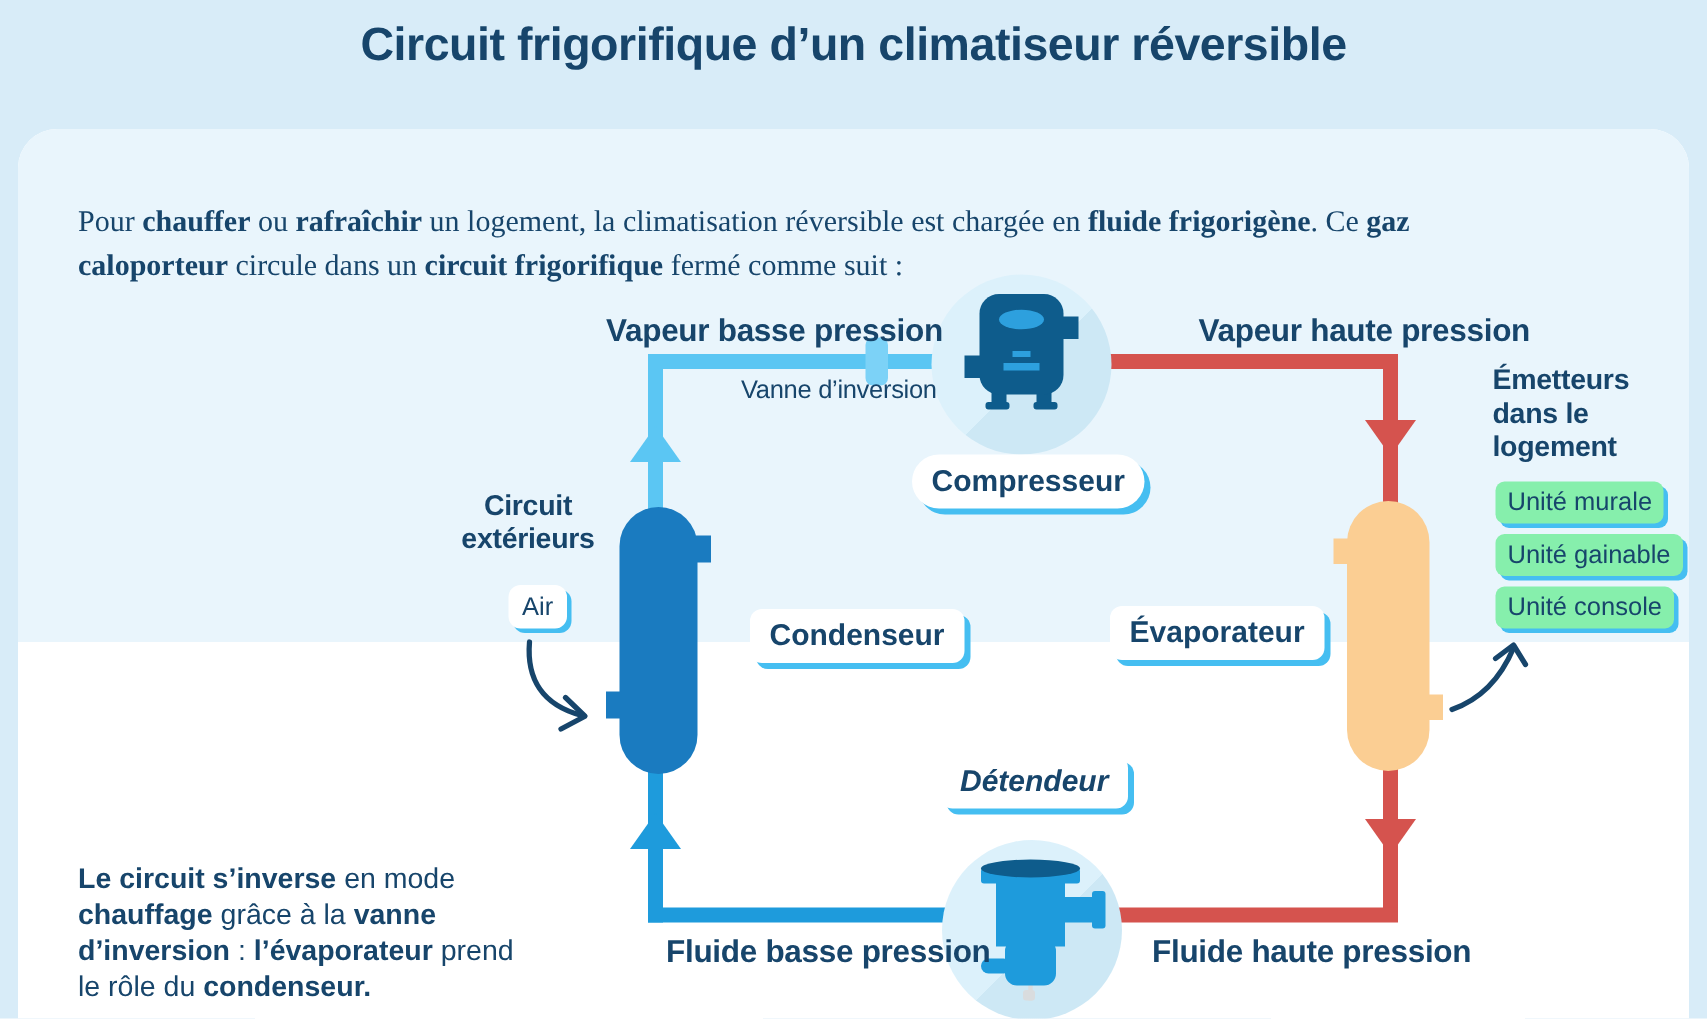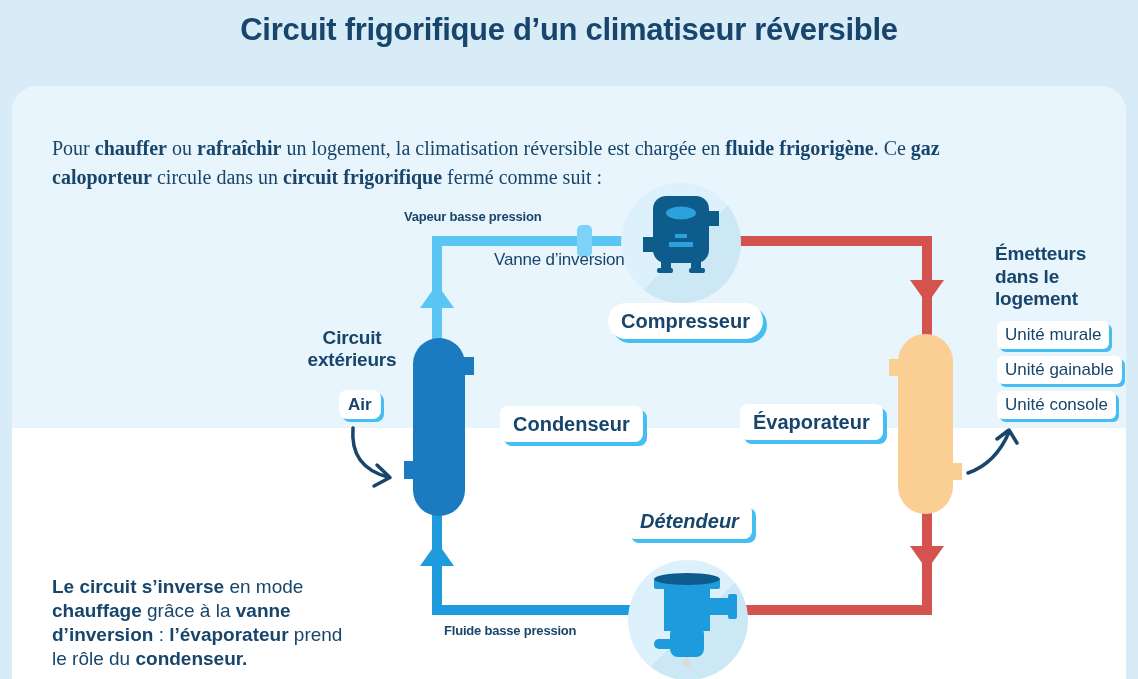--- a/index.html
+++ b/index.html
@@ -58,28 +58,28 @@
   .circle svg{position:absolute;left:0;top:0;}
 
   
   .tag{position:absolute;display:inline-flex;align-items:center;background:#fff;
        border-radius:8px;box-shadow:4px 4px 0 var(--tagshadow,#45BEF1);
        font-weight:bold;font-size:20px;padding:0 13px;white-space:nowrap;}
   .t-comp{left:608px;top:303px;height:36px;border-radius:18px;}
   .t-cond{left:500px;top:406px;height:36px;}
   .t-evap{left:740px;top:404px;height:36px;}
   .t-det{left:627px;top:504px;height:35px;font-style:italic;}
-  .t-air{left:339px;top:390px;height:29px;font-weight:bold;font-size:17px;padding:0 9px;box-shadow:3px 3px 0 var(--tagshadow,#45BEF1);}
+  .t-air{left:339px;top:390px;height:29px;font-weight:normal;font-size:17px;padding:0 9px;box-shadow:3px 3px 0 var(--tagshadow,#45BEF1);}
 
   .units{position:absolute;left:997px;top:321px;display:flex;flex-direction:column;align-items:flex-start;gap:7px;}
-  .unit-tag{position:relative;display:inline-flex;align-items:center;height:28px;background:#ffffff;border-radius:6px;
+  .unit-tag{position:relative;display:inline-flex;align-items:center;height:28px;background:#86efac;border-radius:6px;
             box-shadow:3px 3px 0 var(--tagshadow,#45BEF1);font-size:17px;padding:0 8px;white-space:nowrap;}
 
   
-  .flbl{position:absolute;font-weight:bold;font-size:13px;white-space:nowrap;letter-spacing:-.2px;}
+  .flbl{position:absolute;font-weight:bold;font-size:21px;white-space:nowrap;letter-spacing:-.2px;}
   .l-vlow{left:404px;top:209px;}
   .l-vhigh{left:799px;top:209px;}
   .l-flow{left:444px;top:623px;}
   .l-fhigh{left:768px;top:623px;}
   .l-vanne{left:494px;top:250px;font-weight:normal;font-size:17px;}
   .l-capteurs{left:281px;top:327px;width:142px;text-align:center;font-size:19px;line-height:22px;white-space:normal;}
   .l-emetteurs{left:995px;top:243px;width:116px;font-size:19px;line-height:22.5px;white-space:normal;}
 
   .arrows{position:absolute;left:0;top:0;pointer-events:none;}
   b{font-weight:bold;}
@@ -150,21 +150,23 @@
   </div>
 
   <div class="tag t-comp">Compresseur</div>
   <div class="tag t-cond">Condenseur</div>
   <div class="tag t-evap">Évaporateur</div>
   <div class="tag t-det">Détendeur</div>
   <div class="tag t-air">Air</div>
 
   <div class="flbl l-vlow">Vapeur basse pression</div>
   <div class="flbl l-vanne">Vanne d’inversion</div>
+  <div class="flbl l-vhigh">Vapeur haute pression</div>
   <div class="flbl l-flow">Fluide basse pression</div>
+  <div class="flbl l-fhigh">Fluide haute pression</div>
   <div class="flbl l-capteurs">Circuit extérieurs</div>
   <div class="flbl l-emetteurs">Émetteurs dans le logement</div>
 
   <div class="units">
       <div class="unit-tag">Unité murale</div>
       <div class="unit-tag">Unité gainable</div>
       <div class="unit-tag">Unité console</div>
     </div>
 
   <svg class="arrows" width="1138" height="679" viewBox="0 0 1138 679">

